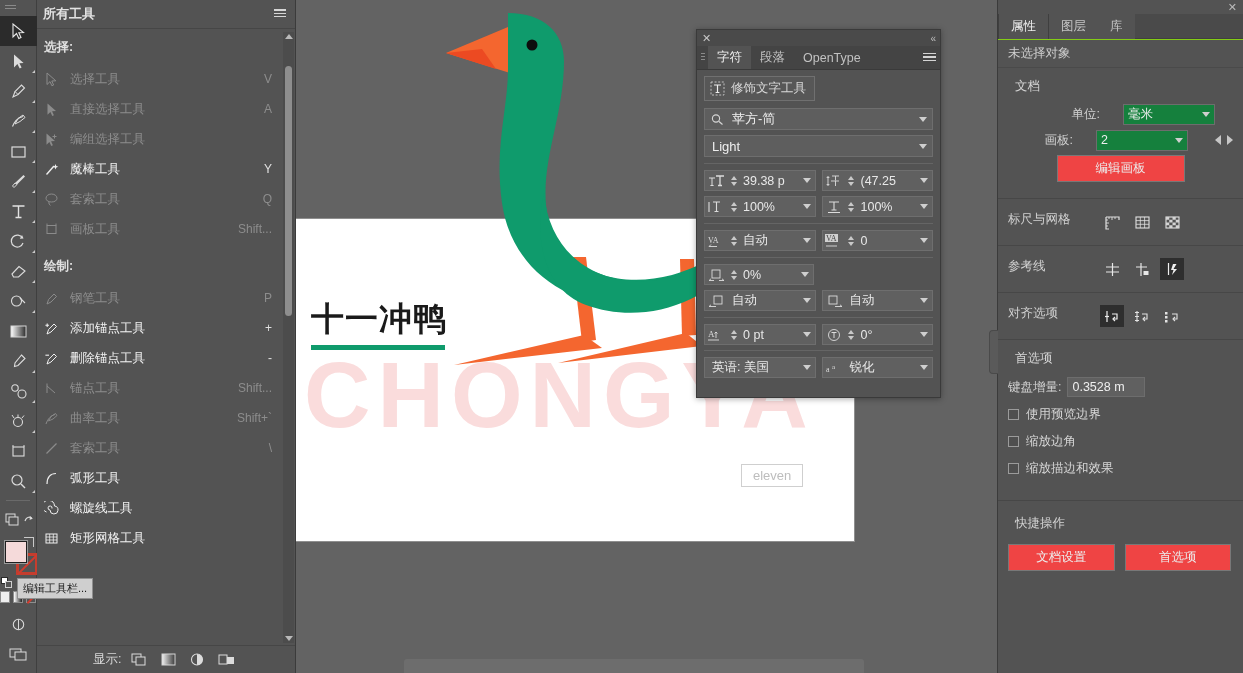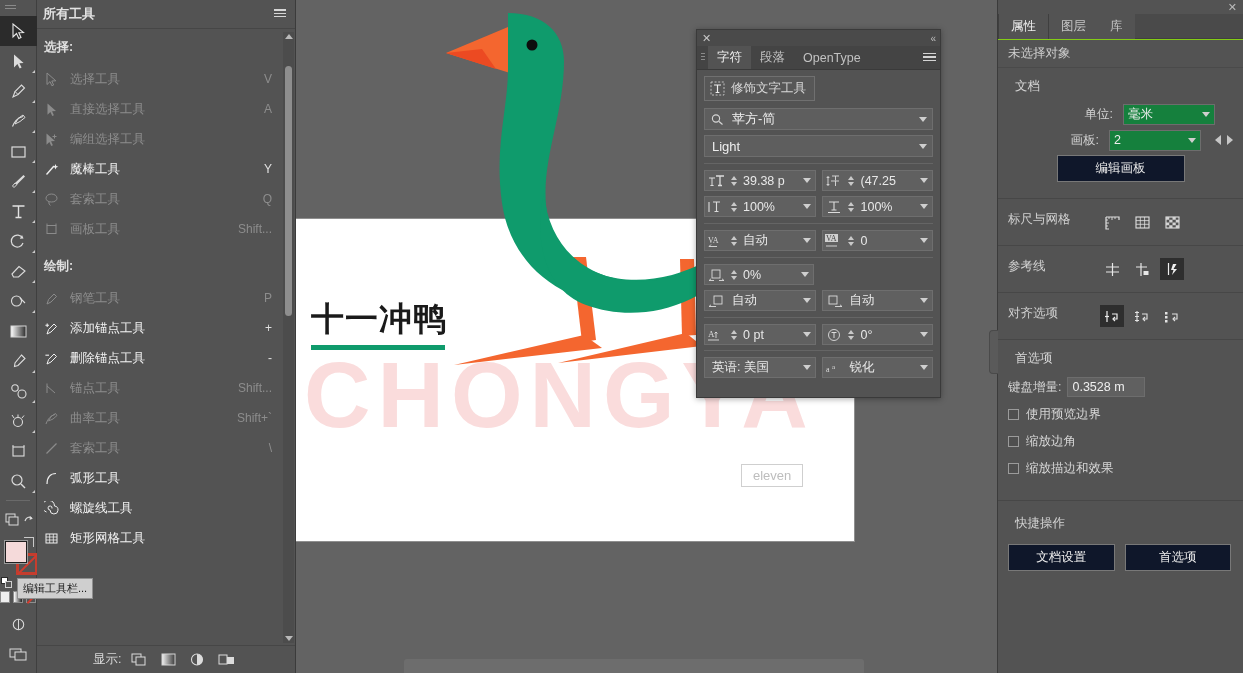--- a/index.html
+++ b/index.html
@@ -287,34 +287,34 @@
   .pr-topbar .x { position: absolute; right: 6px; top: 1px; font-size: 11px; color: #bbb; }
   .pr-tabs { height: 26px; display: flex; align-items: stretch; border-bottom: 1px solid #84cc16; text-align: center; }
   .pr-tab { padding: 0 12px; display: flex; align-items: center; font-size: 12.5px; color: #c5c5c5; }
   .pr-tab.active { background: #535353; color: #f0f0f0; border-right: 1px solid #3f3f3f; border-left: 1px solid #3f3f3f;}
   .pr-tabrest { flex: 1; background: #4a4a4a; border-bottom: 1px solid #3f3f3f;}
   .pr-sub { height: 28px; display: flex; align-items: center; padding-left: 10px; font-size: 12.5px; color: #d0d0d0; border-bottom: 1px solid #4a4a4a; }
   .pr-sec-title { font-size: 12.5px; color: #d6d6d6; padding: 10px 0 6px 17px; }
   .pr-line { height: 1px; background: #474747; margin: 6px 0; }
   .pr-row {
     display: flex; align-items: center; justify-content: flex-end;
-    padding: 2px 28px 2px 10px; gap: 10px; height: 26px;
+    padding: 2px 28px 2px 10px; gap: 23px; height: 26px;
   }
   .pr-row .lab { font-size: 12.5px; color: #d2d2d2; }
   .pr-select {
     width: 92px; height: 21px; background: #15803d; border: 1px solid #6d6d6d;
     display: flex; align-items: center; padding: 0 4px; font-size: 12.5px; color: #eee;
   }
   .pr-select .chev { margin-left: auto; }
   .pr-arrows { display: flex; gap: 6px; margin-left: 4px; }
   .pr-arrows i { width:0;height:0;border-top:5px solid transparent;border-bottom:5px solid transparent; }
   .pr-arrows i.l { border-right: 6px solid #c6c6c6; }
   .pr-arrows i.r { border-left: 6px solid #c6c6c6; }
   .pr-btn {
-    border: 1px solid #787878; background: #0f172a; color: #ececec;
+    border: 1px solid #787878; background: #ef4444; color: #ececec;
     font-size: 12.5px; padding: 4px 0; text-align: center;
   }
   .pr-iconrow { display: flex; padding: 6px 0 6px 10px; }
   .pr-iconrow .lab { font-size: 12.5px; color: #d2d2d2; width: 92px; }
   .pr-iconset { display: flex; gap: 6px; }
   .pr-ibtn {
     width: 24px; height: 22px; display: flex; align-items: center; justify-content: center;
     border: 1px solid transparent;
   }
   .pr-ibtn.sel { background: #2e2e2e; border-color: #2e2e2e; }

